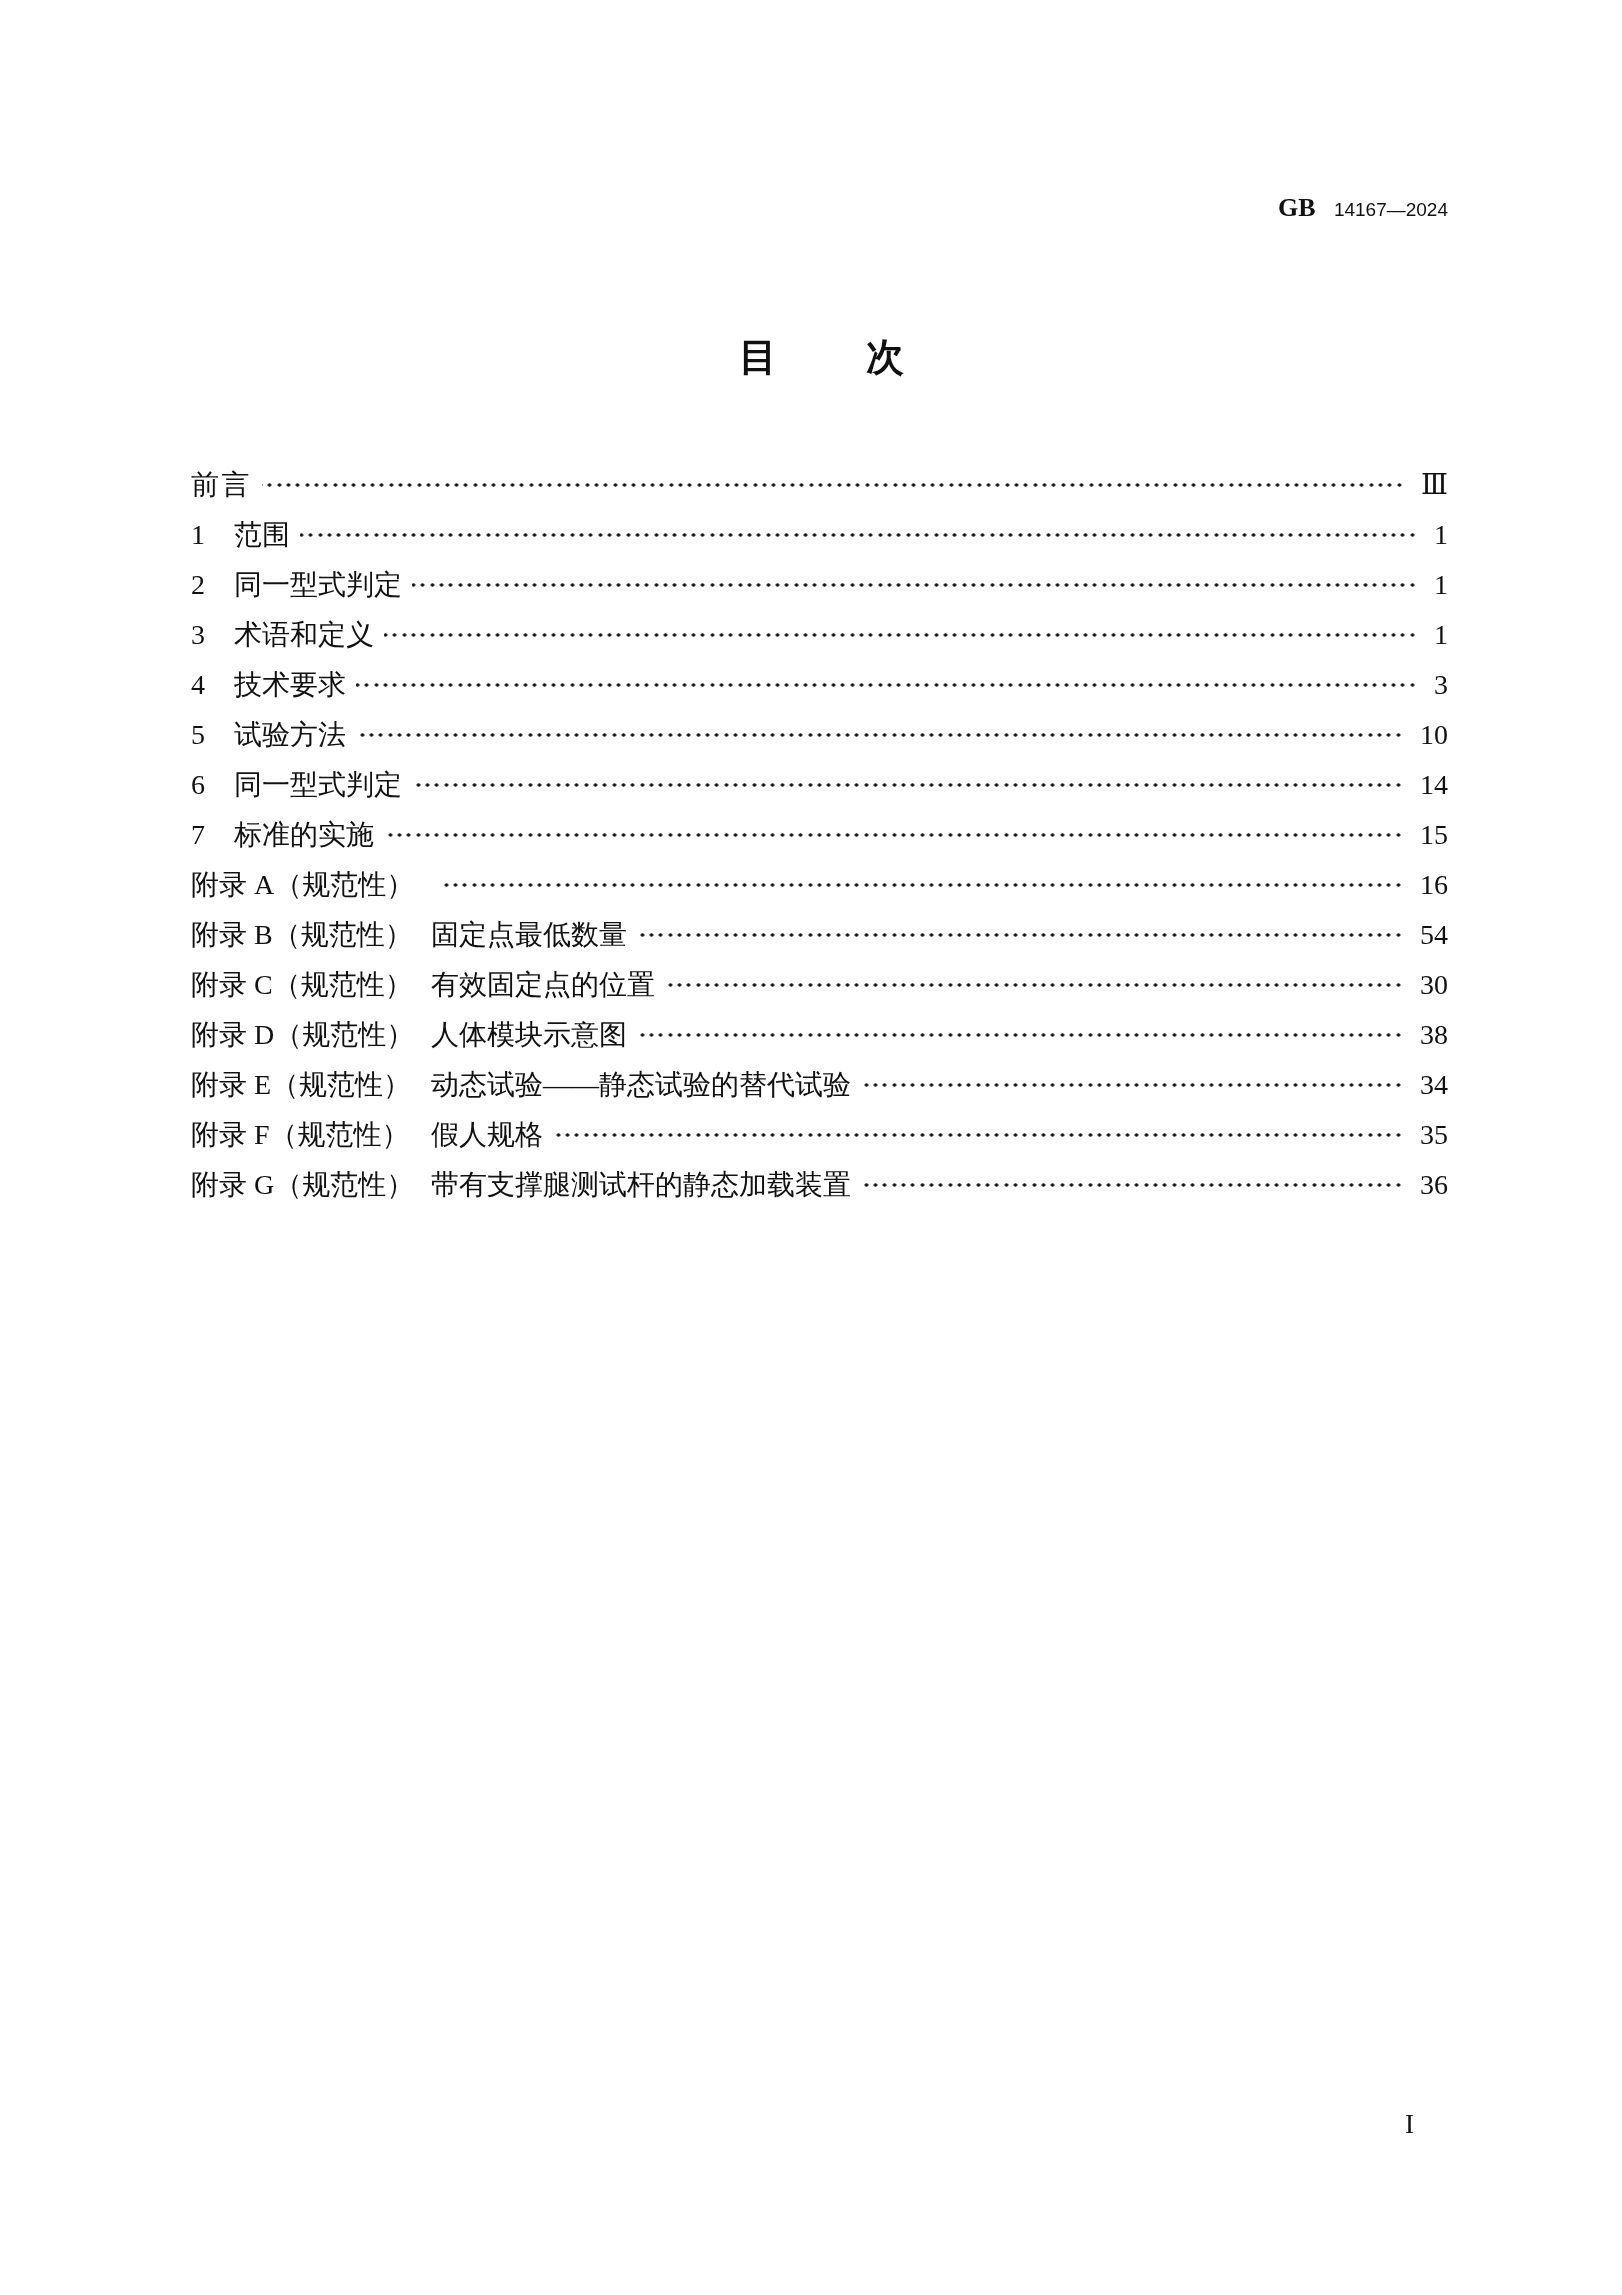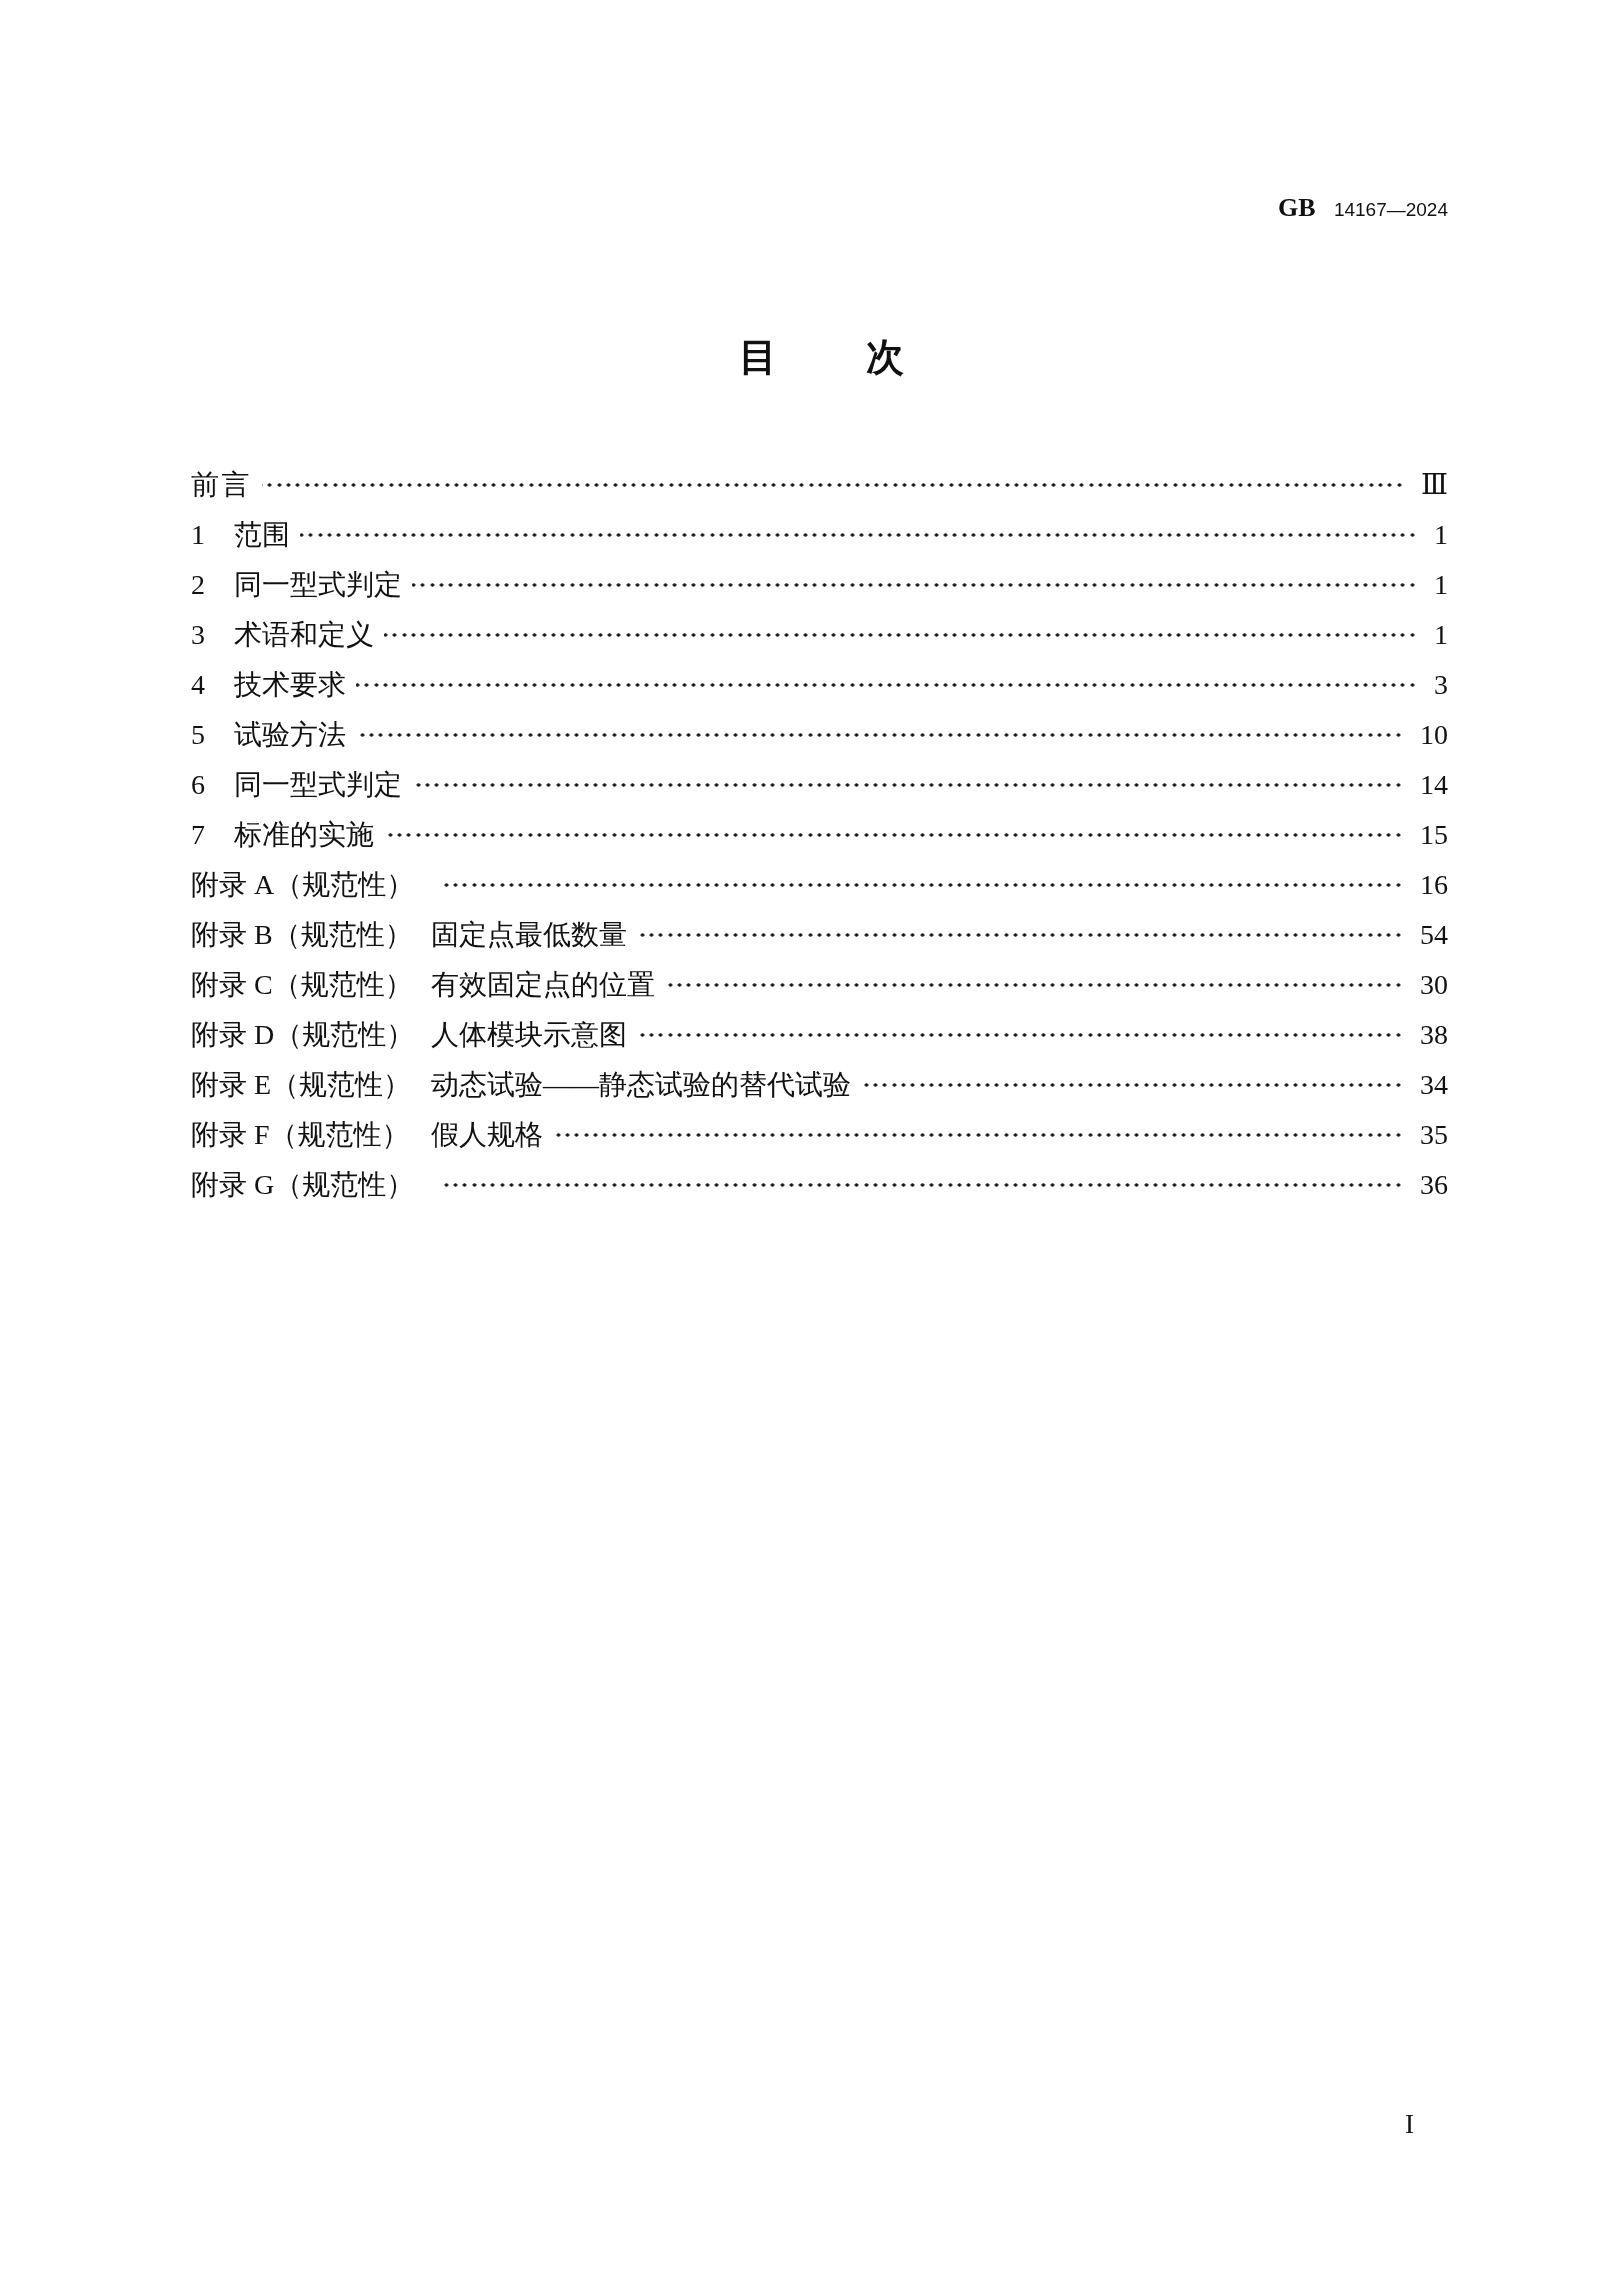--- a/index.html
+++ b/index.html
@@ -212,20 +212,21 @@
 
   <div class="toc-row">
     <span class="annex">附录 F（规范性）</span>
     <span class="ttl">假人规格</span>
     <span class="leader"></span>
     <span class="pg">35</span>
   </div>
 
   <div class="toc-row">
     <span class="annex">附录 G（规范性）</span>
+    <span class="ttl">带有支撑腿测试杆的静态加载装置</span>
     <span class="leader"></span>
     <span class="pg">36</span>
   </div>
 
 </div>
 
 <div class="page-number">I</div>
 
 
 </body></html>

